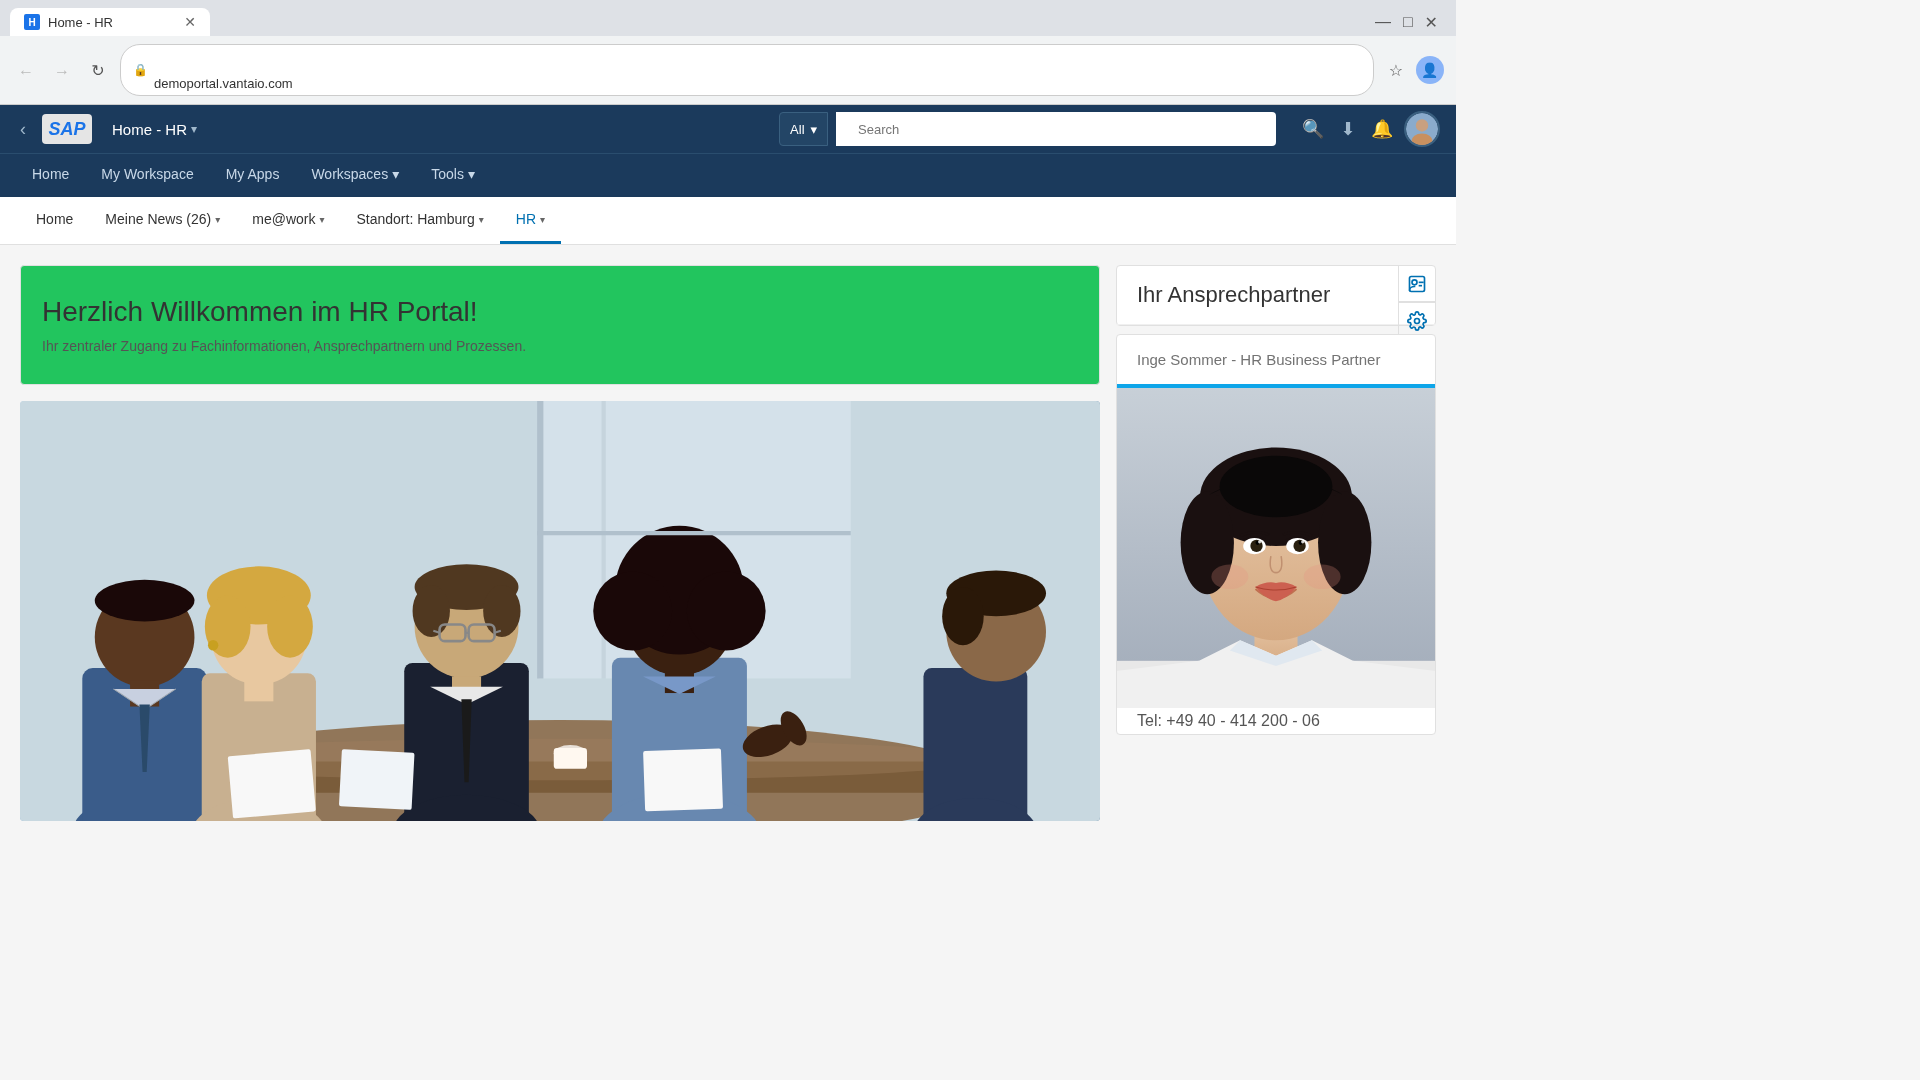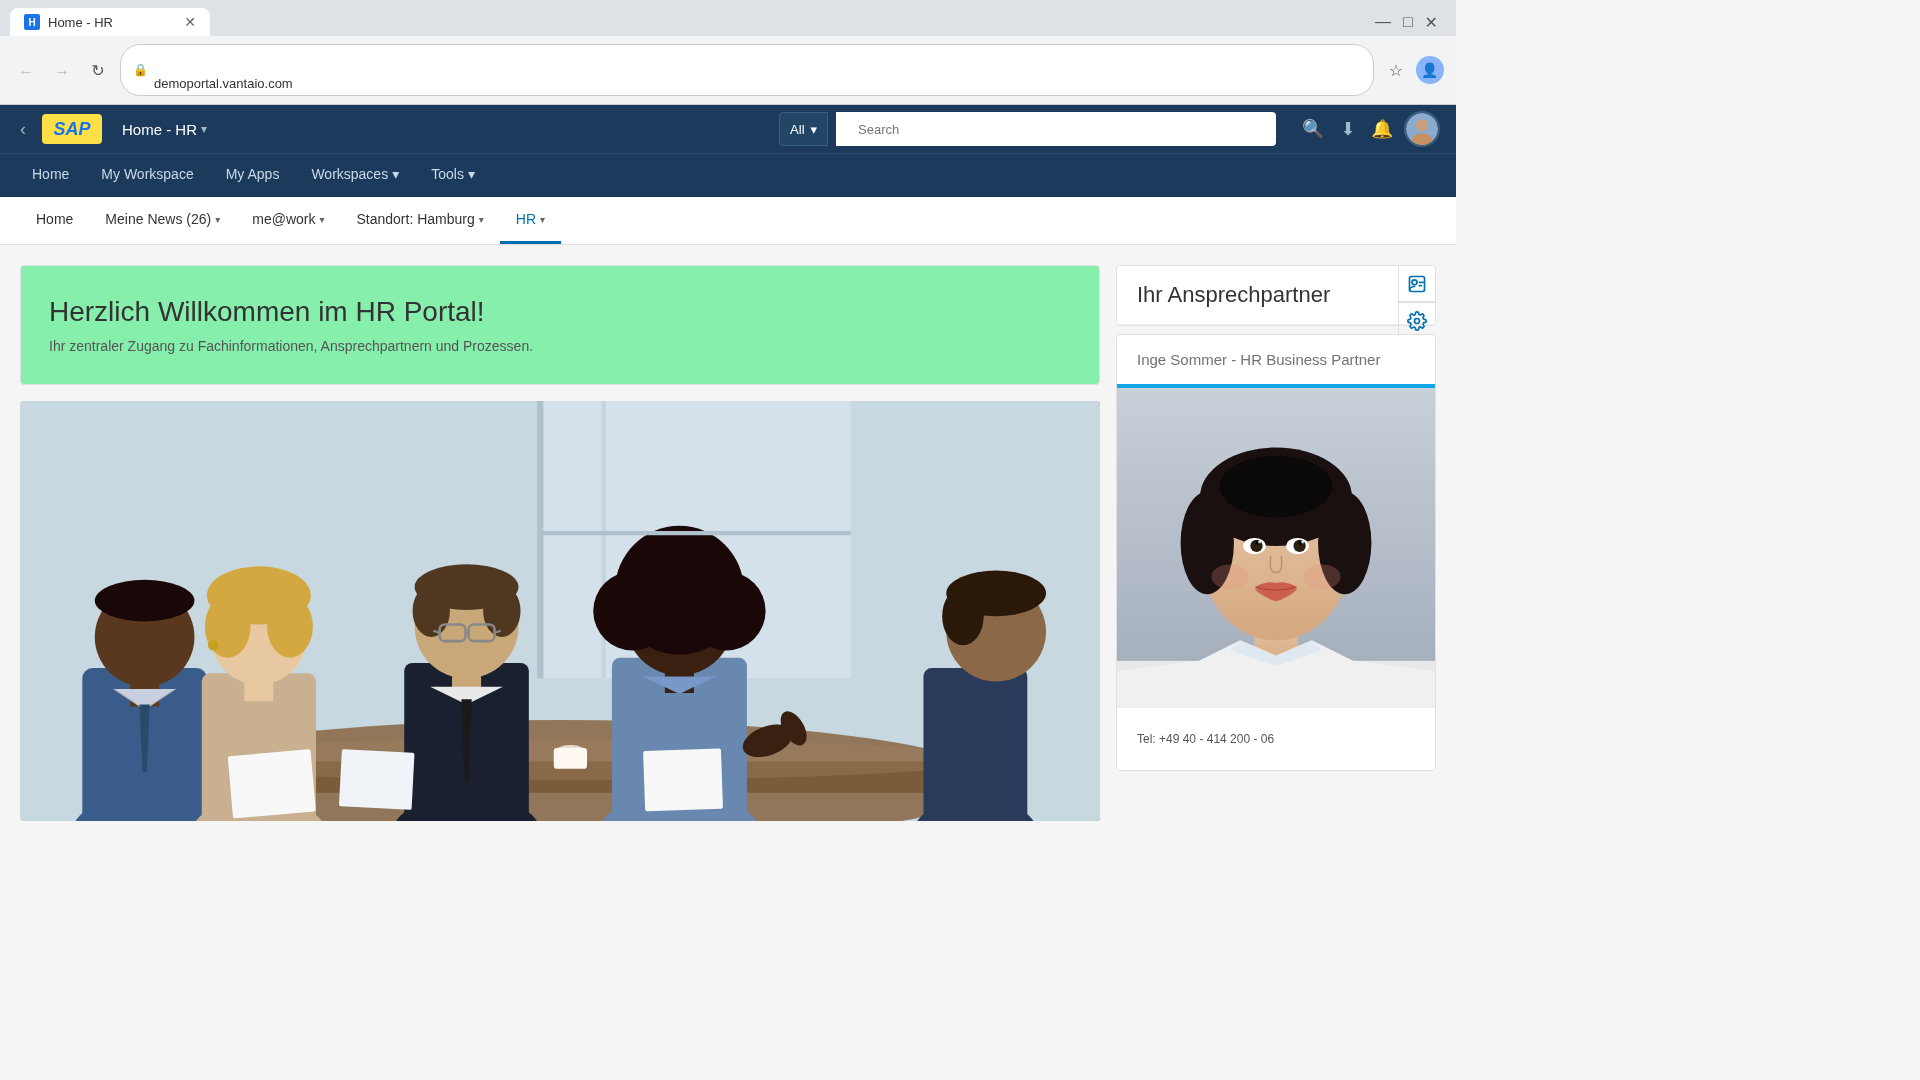--- a/index.html
+++ b/index.html
@@ -118,23 +118,23 @@
       height: 48px;
       gap: 12px;
     }
     .sap-back-btn {
       color: #a0b8cc;
       font-size: 18px;
       cursor: pointer;
       padding: 4px;
     }
     .sap-logo {
-      background: #fde047;
+      background: #e5e5e5;
       border-radius: 4px;
-      width: 60px; height: 30px;
+      width: 50px; height: 30px;
       display: flex; align-items: center; justify-content: center;
       cursor: pointer;
     }
     .sap-logo-text {
       font-size: 18px; font-weight: bold;
       color: #1a73e8;
       font-style: italic;
     }
     .sap-app-title {
       color: #fff;
@@ -258,24 +258,24 @@
       padding: 20px;
       background: #f5f5f5;
       min-height: 700px;
     }
 
     
     .welcome-panel {
       flex: 1;
     }
     .welcome-card {
-      background: #86efac;
+      background: #22c55e;
       border: 1px solid #e0e0e0;
       border-radius: 4px;
-      padding: 30px 28px;
+      padding: 30px 21px;
       margin-bottom: 16px;
     }
     .welcome-title {
       font-size: 28px;
       font-weight: 300;
       color: #333;
       margin-bottom: 10px;
     }
     .welcome-subtitle {
       font-size: 14px;
@@ -333,22 +333,22 @@
       border-bottom: 4px solid #0ea5e9;
     }
     .contact-photo {
       width: 100%;
       height: 320px;
       background: linear-gradient(to bottom, #c0c8d0 0%, #9098a8 100%);
       overflow: hidden;
       position: relative;
     }
     .contact-info {
-      padding: 24px 20px;
-      font-size: 12px;
+      padding: 4px 20px;
+      font-size: 16px;
       color: #555;
     }
 
     
     .people-scene {
       width: 100%;
       height: 100%;
     }
   </style>
 </head>

